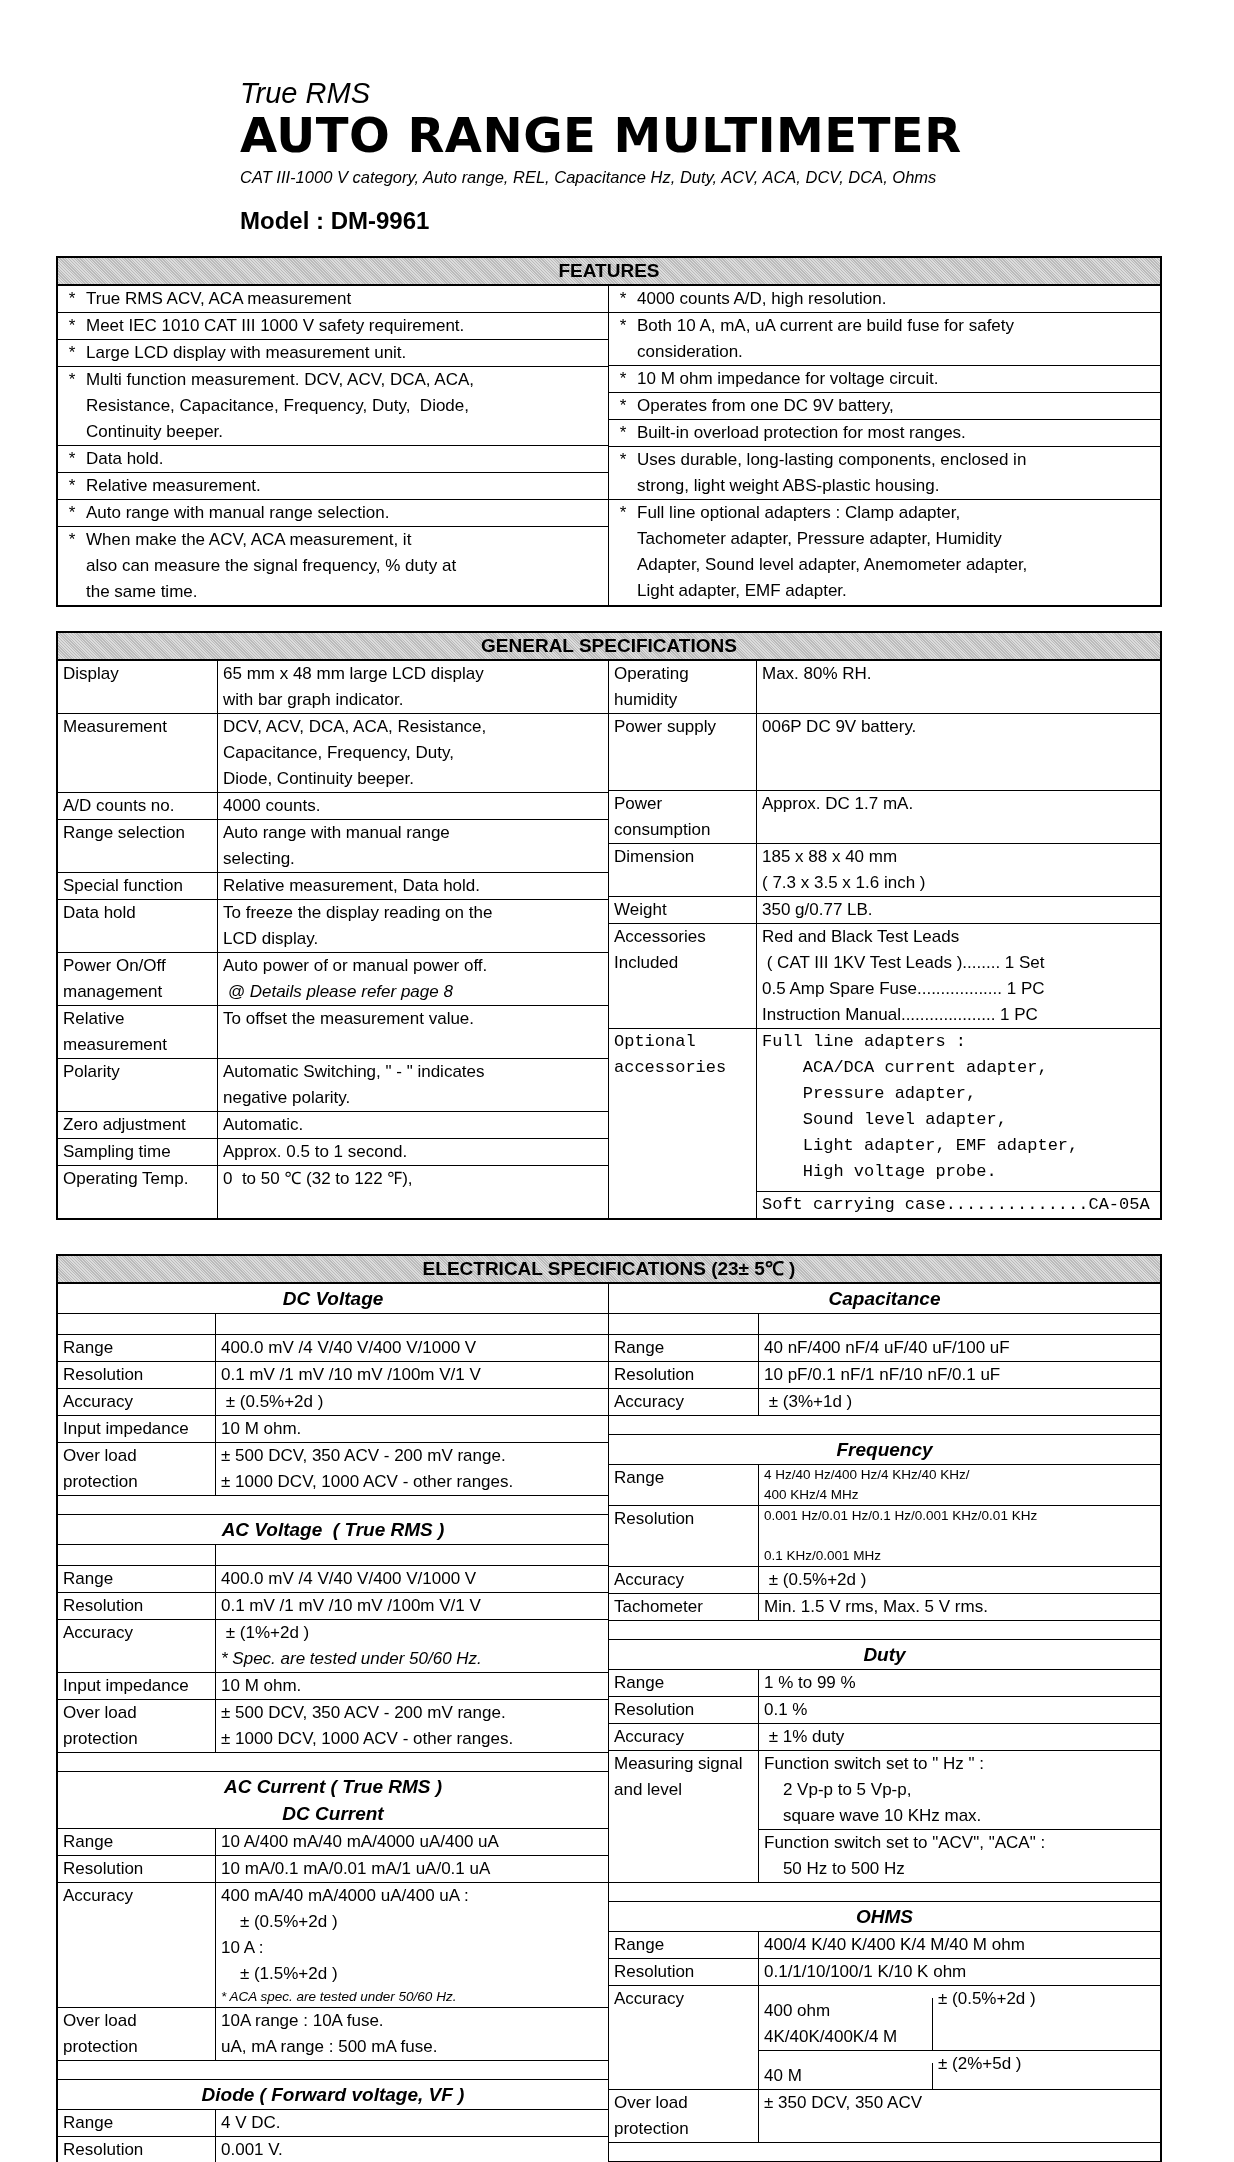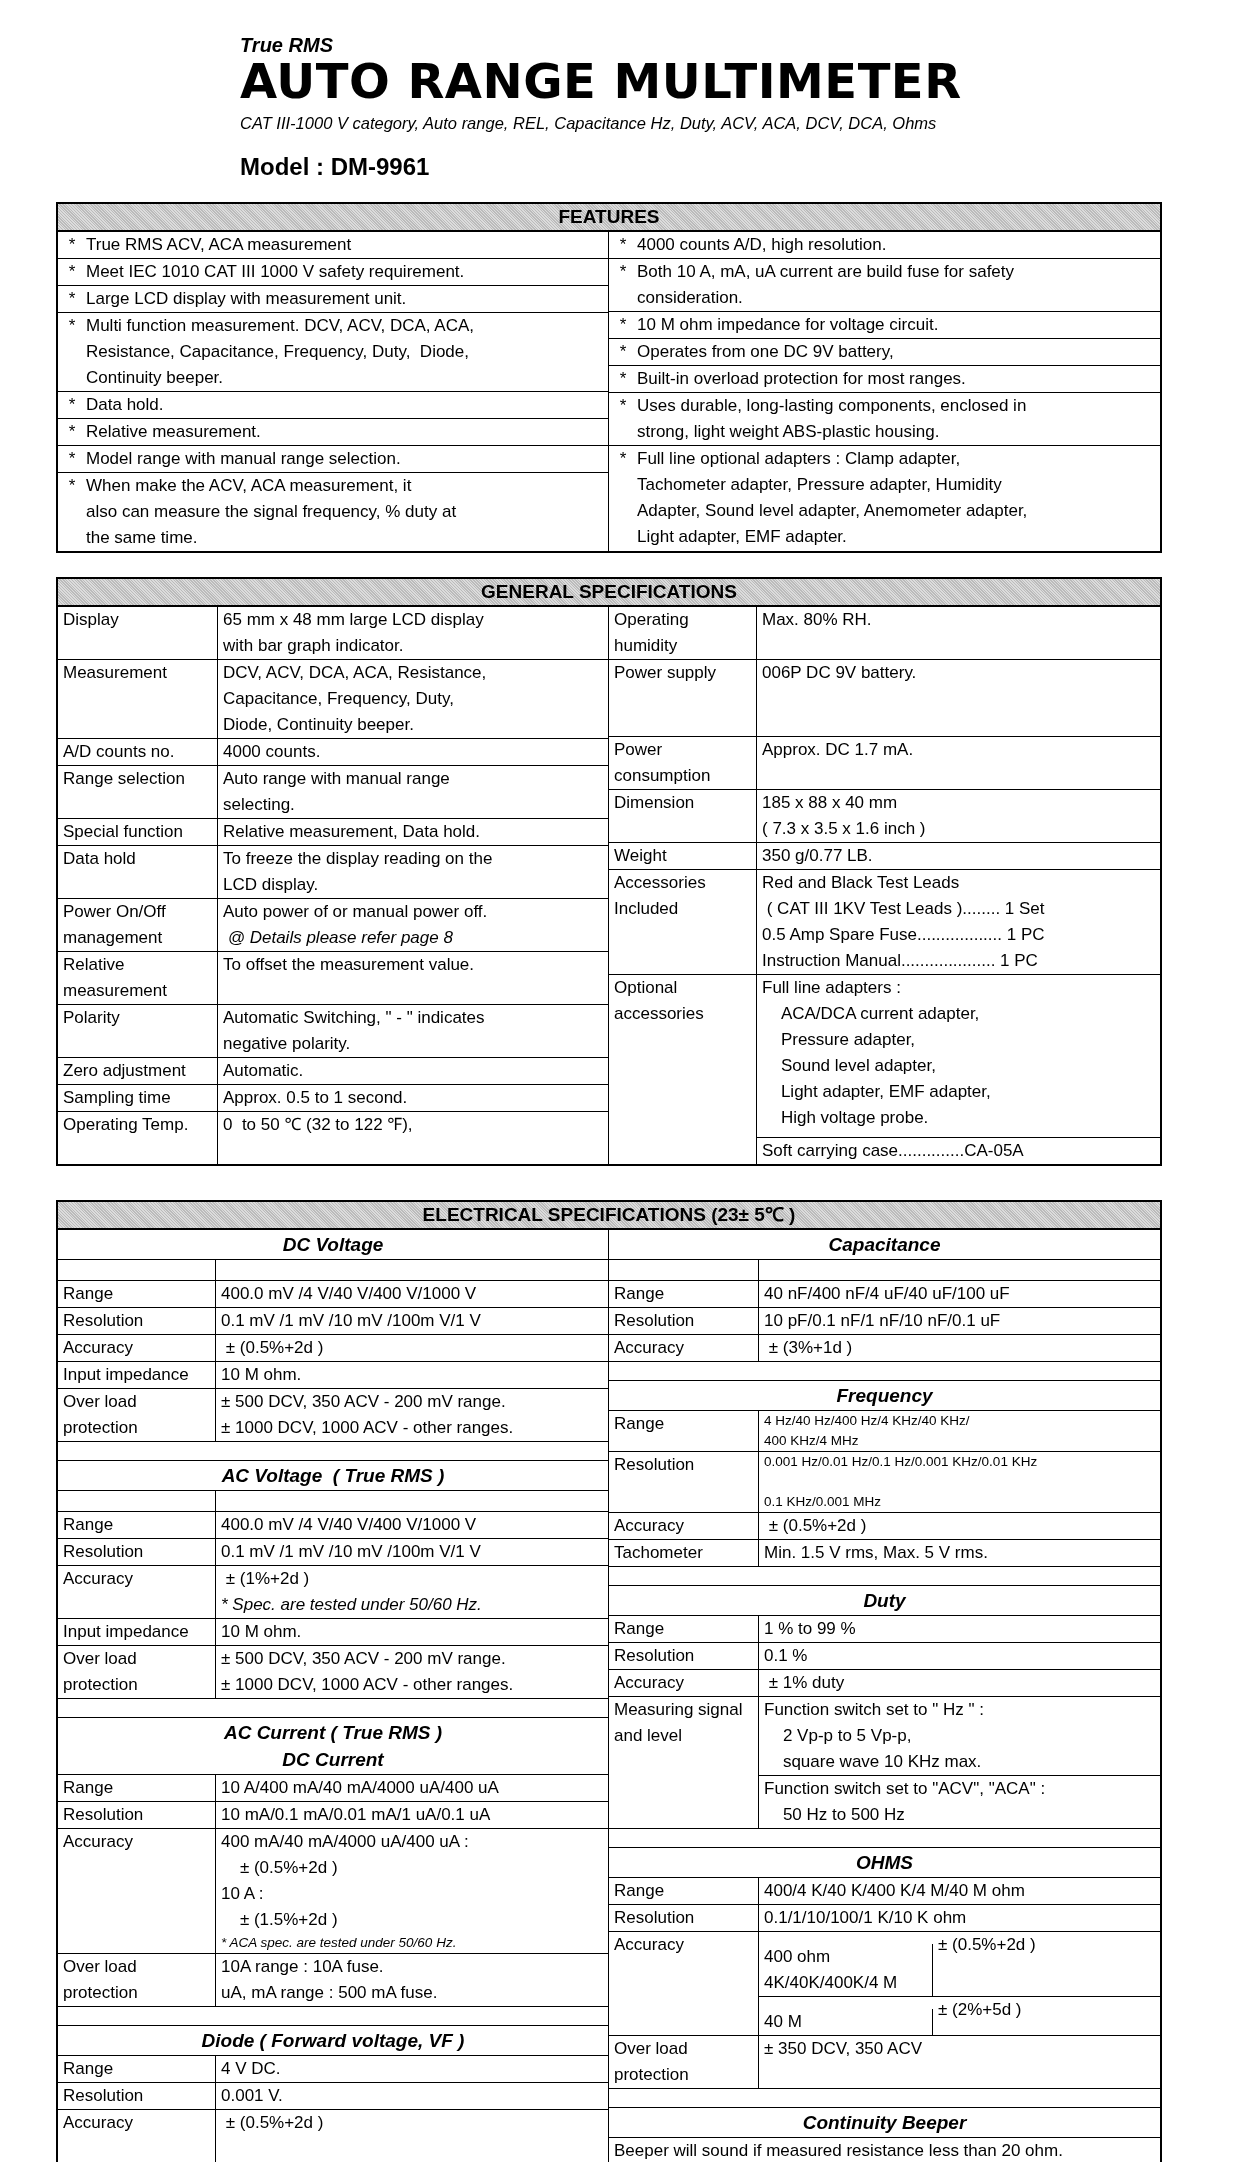--- a/index.html
+++ b/index.html
@@ -1,21 +1,21 @@
 <!DOCTYPE html>
 <html><head>
 <meta charset="utf-8">
 <style>
   html,body{margin:0;padding:0;background:#fff;}
   body{width:1234px;min-height:2162px;font-family:"Liberation Sans",sans-serif;color:#000;}
   .page{position:relative;width:1234px;}
 
   
   .brand{padding:34px 0 0 240px;}
-  .trms{font-size:20px;font-weight:700;font-style:italic;line-height:1.1;}
+  .trms{font-size:29px;font-weight:400;font-style:italic;line-height:1.1;margin-top:44px;}
   .big{font-size:48px;font-weight:700;line-height:1.06;font-family:"DejaVu Sans","Liberation Sans",sans-serif;letter-spacing:0.5px;}
   .sub{font-size:16.5px;font-style:italic;margin-top:7px;}
   .model{font-size:24px;font-weight:700;margin-top:20px;}
 
   
   .tbl{width:1106px;margin-left:56px;}
   #features{margin-top:21px;}
   #general{margin-top:24px;}
   #elec{margin-top:34px;}
   .bar{border:2px solid #000;text-align:center;font-weight:700;font-size:19px;line-height:26px;
@@ -55,21 +55,21 @@
   .part:first-child{flex:1;}
 
   .accrow{display:flex;}
   .accrow + .accrow{border-top:1px solid #000;}
   .accL{flex:0 0 173px;border-right:1px solid #000;min-width:0;margin-top:12px;}
   .accR{flex:1;min-width:0;}
 
   
   #gen-left  > .row:last-child{flex:1;min-height:52px;}
   #gen-right > .row:nth-child(2){min-height:76px;}
-  #gen-right > .row:last-child{flex:1;}
+  #gen-right > .row:last-child{flex:1;font-family:Liberation Mono, monospace;}
   #elec-left > .row:last-child{flex:1;min-height:50px;}
   #elec-right > .row:last-child{flex:1;min-height:26px;}
 </style>
 </head>
 <body>
 
 <div class="page">
 
   <div class="brand">
     <div class="trms">True RMS</div>
@@ -116,21 +116,21 @@
           </div>
           <div class="feat">
             <span class="star">*</span>
             <div class="txt">
               <div class="ln">Relative measurement.</div>
             </div>
           </div>
           <div class="feat">
             <span class="star">*</span>
             <div class="txt">
-              <div class="ln">Model range with manual range selection.</div>
+              <div class="ln">Auto range with manual range selection.</div>
             </div>
           </div>
           <div class="feat">
             <span class="star">*</span>
             <div class="txt">
               <div class="ln">When make the ACV, ACA measurement, it</div>
               <div class="ln">also can measure the signal frequency, % duty at</div>
               <div class="ln">the same time.</div>
             </div>
           </div>

